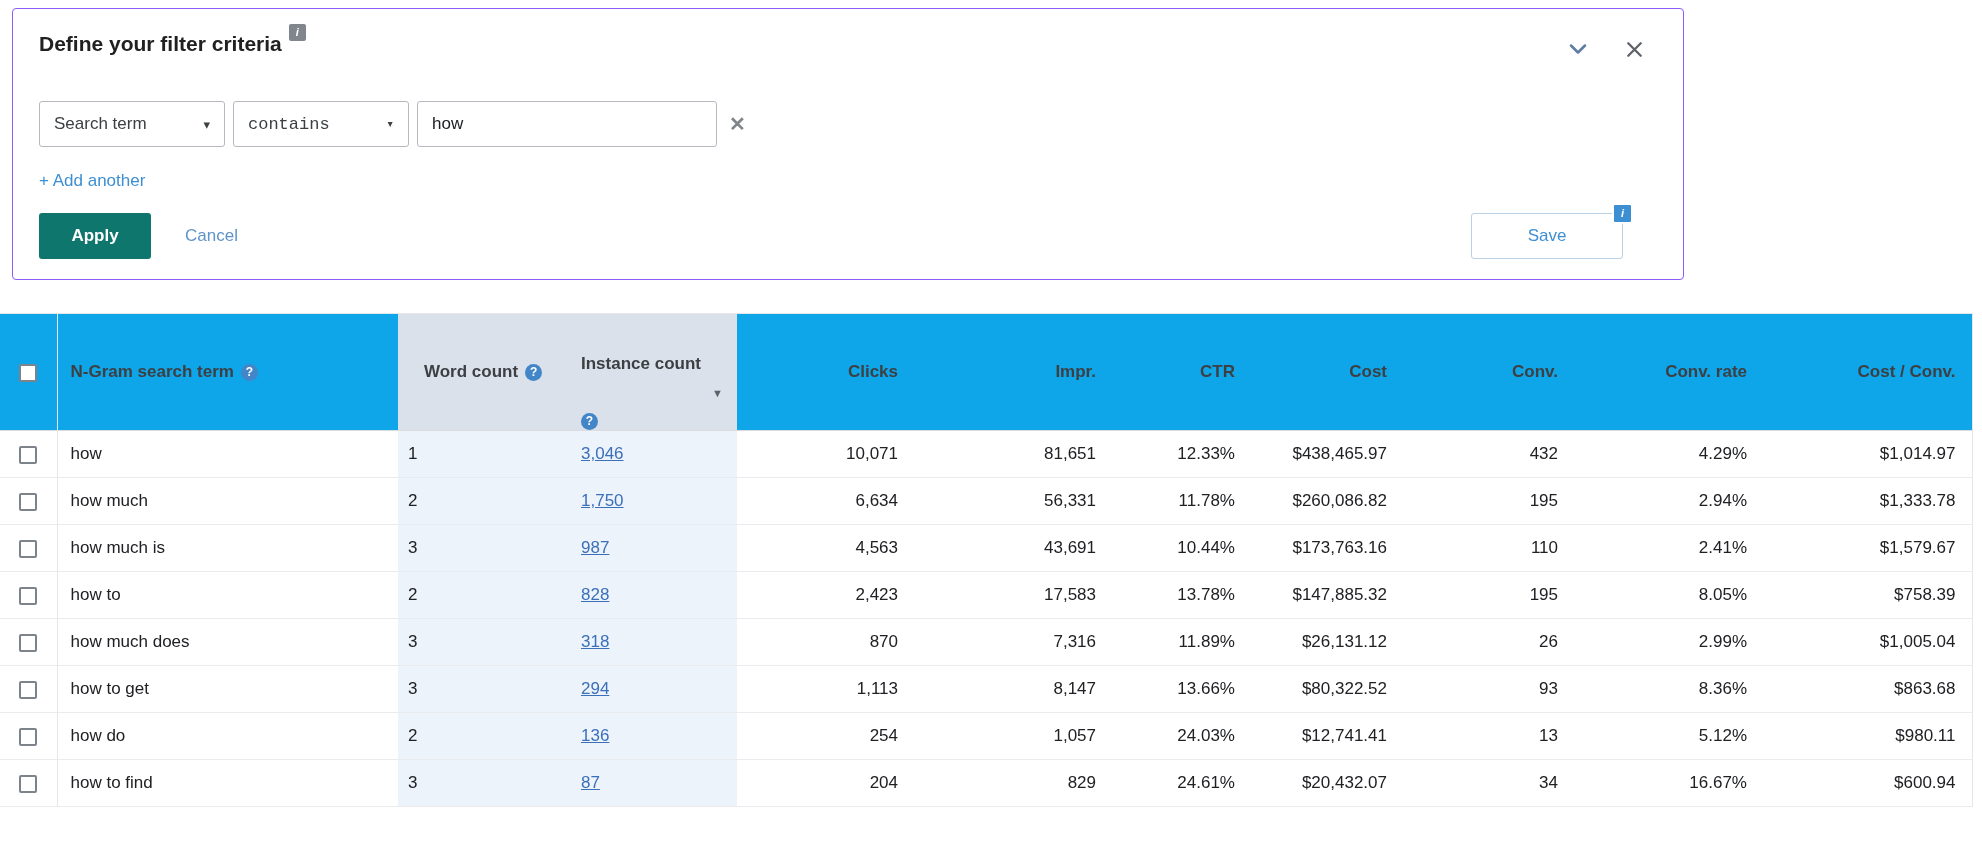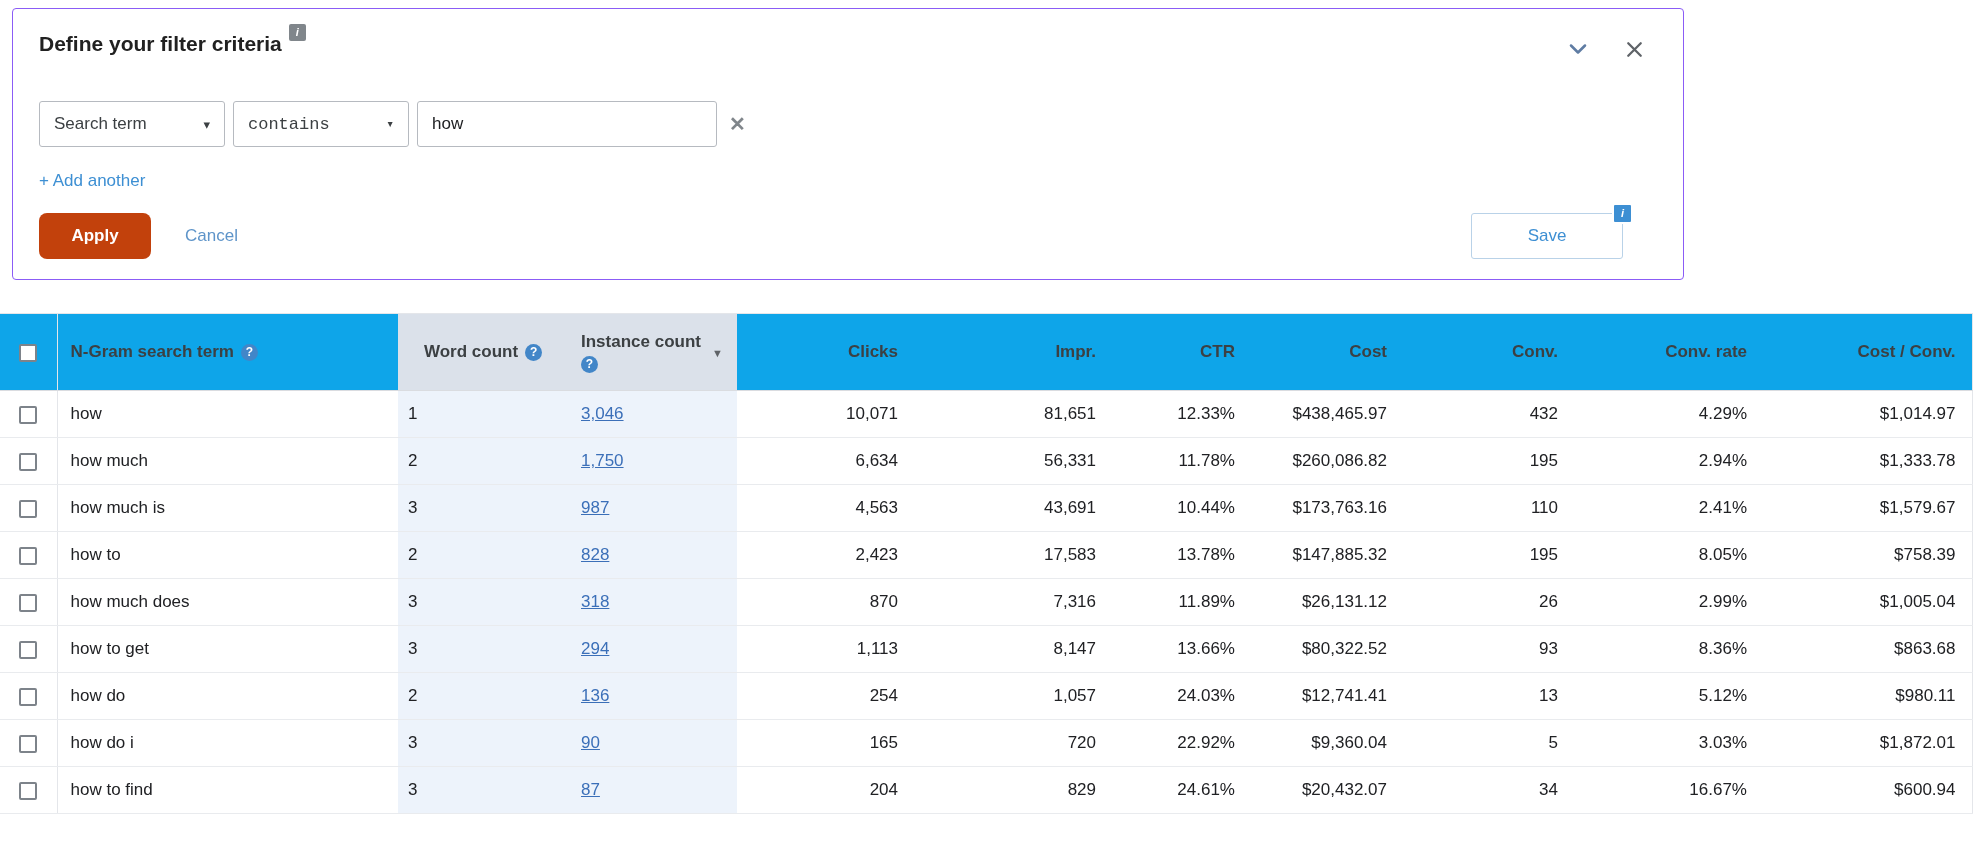--- a/index.html
+++ b/index.html
@@ -46,22 +46,22 @@
     border:1px solid #b6bac0; border-radius:3px;
     font-size:17px; color:#202124; font-family:"Liberation Sans", sans-serif;
     outline:none;
   }
   .clear-x { font-size:20px; color:#80868b; font-weight:700; cursor:pointer; margin-left:4px; }
 
   .add-another { margin-top:24px; font-size:17px; color:#3d8fd3; cursor:pointer; display:inline-block; }
 
   .fp-buttons { display:flex; align-items:center; margin-top:22px; }
   .apply-btn {
-    width:112px; height:46px; border:none; border-radius:8px;
-    background:#c2410c; color:#fff; font-size:17px; font-weight:700;
+    width:112px; height:46px; border:none; border-radius:3px;
+    background:#0f766e; color:#fff; font-size:17px; font-weight:700;
     cursor:pointer; font-family:"Liberation Sans", sans-serif;
   }
   .cancel-link { margin-left:34px; font-size:17px; color:#5e94c9; cursor:pointer; }
   .save-btn {
     position:relative; margin-left:auto; margin-right:34px;
     width:152px; height:46px;
     border:1px solid #b9d2e8; border-radius:3px; background:#fff;
     color:#3d8fd3; font-size:17px; cursor:pointer;
     font-family:"Liberation Sans", sans-serif;
   }
@@ -102,21 +102,21 @@
   .left-cell { padding-left:10px; }
   .num { text-align:right; padding-right:16px; }
   th.num { text-align:right; }
   .hwrap { display:flex; align-items:center; gap:7px; padding-left:13px; }
   .hwrap-left10 { padding-left:10px; }
   .help-icon {
     display:inline-block; width:17px; height:17px; flex:0 0 17px;
     background:#4286c8; color:#fff; border-radius:50%;
     font-size:12px; font-weight:700; line-height:17px; text-align:center;
   }
-  .instance-h { position:relative; display:flex; flex-direction:column; justify-content:center; gap:4px; padding-left:10px; height:76px; }
+  .instance-h { position:relative; display:flex; flex-direction:column; justify-content:space-between; gap:4px; padding-left:10px; height:76px;margin-top:40px; }
   .instance-h .line1 { display:flex; align-items:center; }
   .sort-arrow { position:absolute; right:14px; top:33px; font-size:11px; color:#5f6368; }
   a.count-link { color:#3b6fb8; }
 </style>
 </head>
 <body>
 
 <div class="filter-panel">
   <div class="fp-title-row">
     <span class="fp-title">Define your filter criteria</span>
@@ -325,37 +325,20 @@
     <td class="num">24.03%</td>
     <td class="num">$12,741.41</td>
     <td class="num">13</td>
     <td class="num">5.12%</td>
     <td class="num">$980.11</td>
   </tr>
       <tr>
     <td class="cb-col">
       <span class="checkbox"></span>
     </td>
-    <td class="term-cell">how do i</td>
-    <td class="hl left-cell">3</td>
-    <td class="hl left-cell">
-      <a class="count-link" href="#">90</a>
-    </td>
-    <td class="num">165</td>
-    <td class="num">720</td>
-    <td class="num">22.92%</td>
-    <td class="num">$9,360.04</td>
-    <td class="num">5</td>
-    <td class="num">3.03%</td>
-    <td class="num">$1,872.01</td>
-  </tr>
-      <tr>
-    <td class="cb-col">
-      <span class="checkbox"></span>
-    </td>
     <td class="term-cell">how to find</td>
     <td class="hl left-cell">3</td>
     <td class="hl left-cell">
       <a class="count-link" href="#">87</a>
     </td>
     <td class="num">204</td>
     <td class="num">829</td>
     <td class="num">24.61%</td>
     <td class="num">$20,432.07</td>
     <td class="num">34</td>

